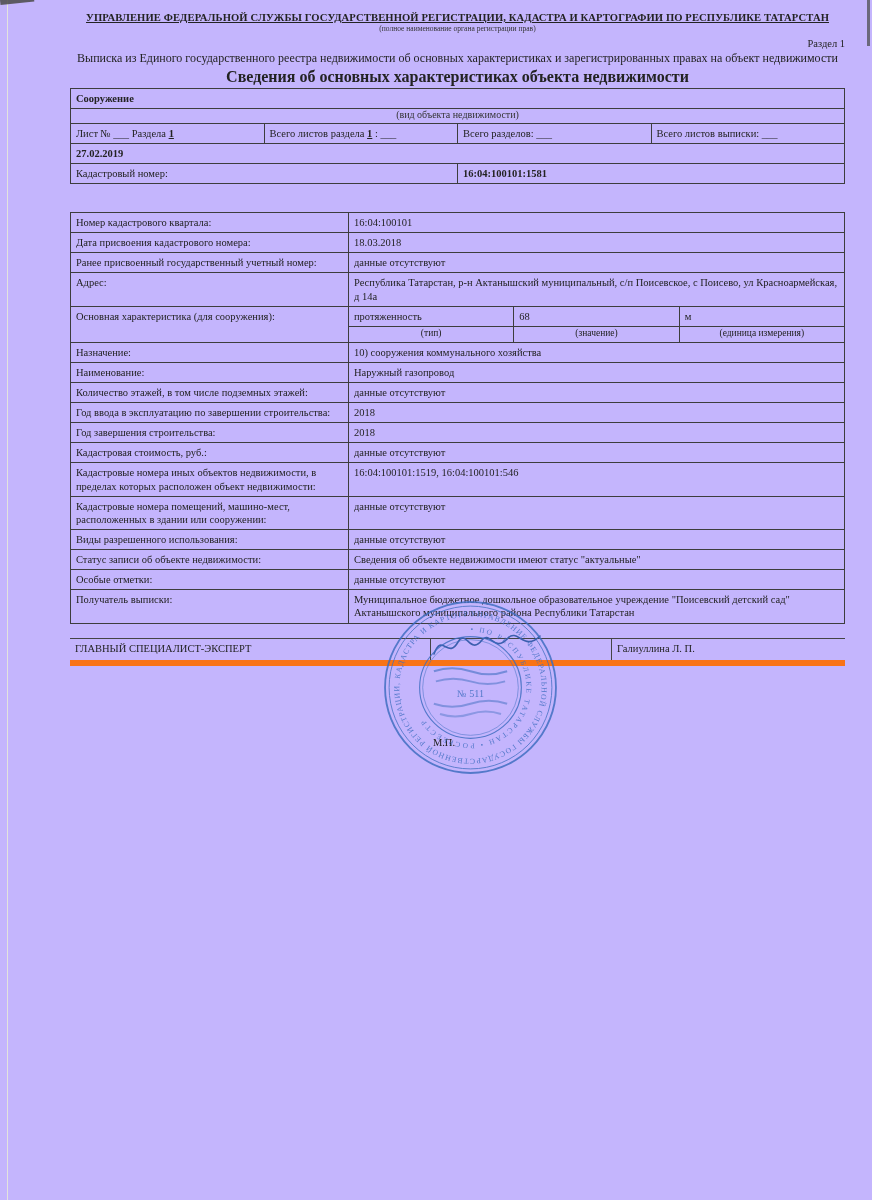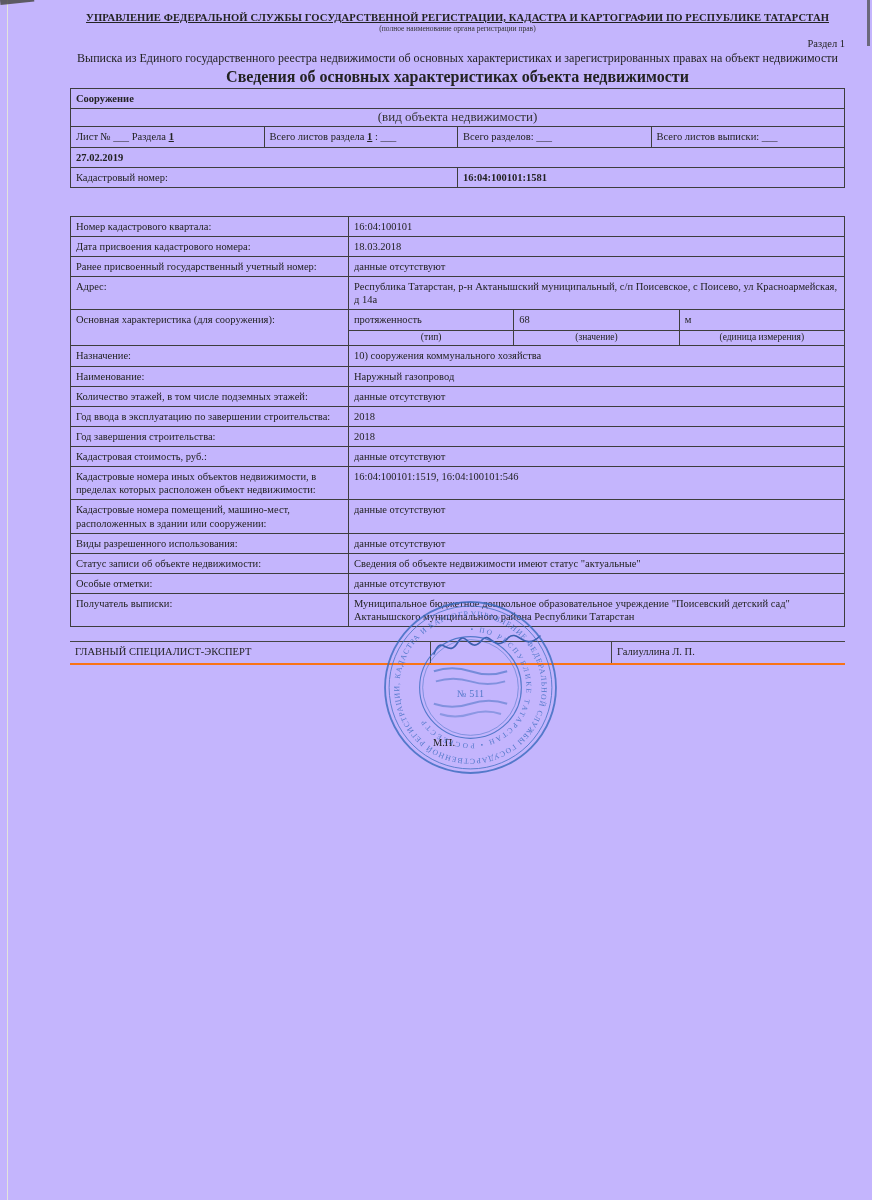--- a/index.html
+++ b/index.html
@@ -16,35 +16,35 @@
   .org-caption{text-align:center;font-size:7.5px;margin-top:1px;color:#333;}
   .section-label{text-align:right;font-size:10.5px;margin-top:5px;}
   .title1{text-align:center;font-size:12px;white-space:nowrap;margin-top:2px;}
   .title2{text-align:center;font-size:16px;font-weight:bold;margin-top:2px;}
   .intro{font-size:10.5px;margin-top:15px;}
 
   table{border-collapse:collapse;width:100%;font-size:10.5px;table-layout:fixed;}
   td{border:1px solid #3d3d3d;padding:3px 5px;vertical-align:top;line-height:1.25;}
   .t1{margin-top:2px;}
   .t1 .kind{font-weight:bold;}
-  .cap{font-size:13px;text-align:center;padding:0 2px 1px 2px;color:#333;}
+  .cap{font-size:10px;text-align:center;padding:0 2px 1px 2px;color:#333;}
   .t1 .c0{width:190px;} .t1 .c1{width:240px;} .t1 .c2{width:155px;}
   .t1 .date{font-weight:bold;}
   .t1 .cadl{width:430px;}
   .t1 .cadv{font-weight:bold;}
   .num{font-weight:bold;text-decoration:underline;}
 
   .t2{margin-top:28px;font-family:Liberation Serif, serif;}
   .t2 .lab{width:267px;}
   .t2 .mc-type{width:198px;} .t2 .mc-val{width:158px;}
   .t2 .mc-cap{font-size:9.5px;text-align:center;padding:1px 4px 2px 4px;}
 
   .tf{margin-top:14px;font-size:10.5px;}
   .tf td{border:none;}
-  .tf .line{border-top:1px solid #444;border-bottom:2px solid #f97316;height:15px;margin-top:20px;}
+  .tf .line{border-top:1px solid #444;border-bottom:6px solid #f97316;height:15px;margin-top:20px;}
   .tf .f-pos{width:350px;border-right:1px solid #444;}
   .tf .f-sig{width:170px;border-right:1px solid #444;}
   .tf .caps td{font-size:7.5px;text-align:center;padding-top:1px;color:#333;}
 
   .mp-mark{position:absolute;left:414px;top:737px;font-size:10.5px;width:60px;text-align:center;}
 
   .stamp{position:absolute;left:383px;top:600px;width:175px;height:175px;opacity:.82;}
   .signature-svg{position:absolute;left:428px;top:626px;width:120px;height:40px;}
 </style>
 </head>

